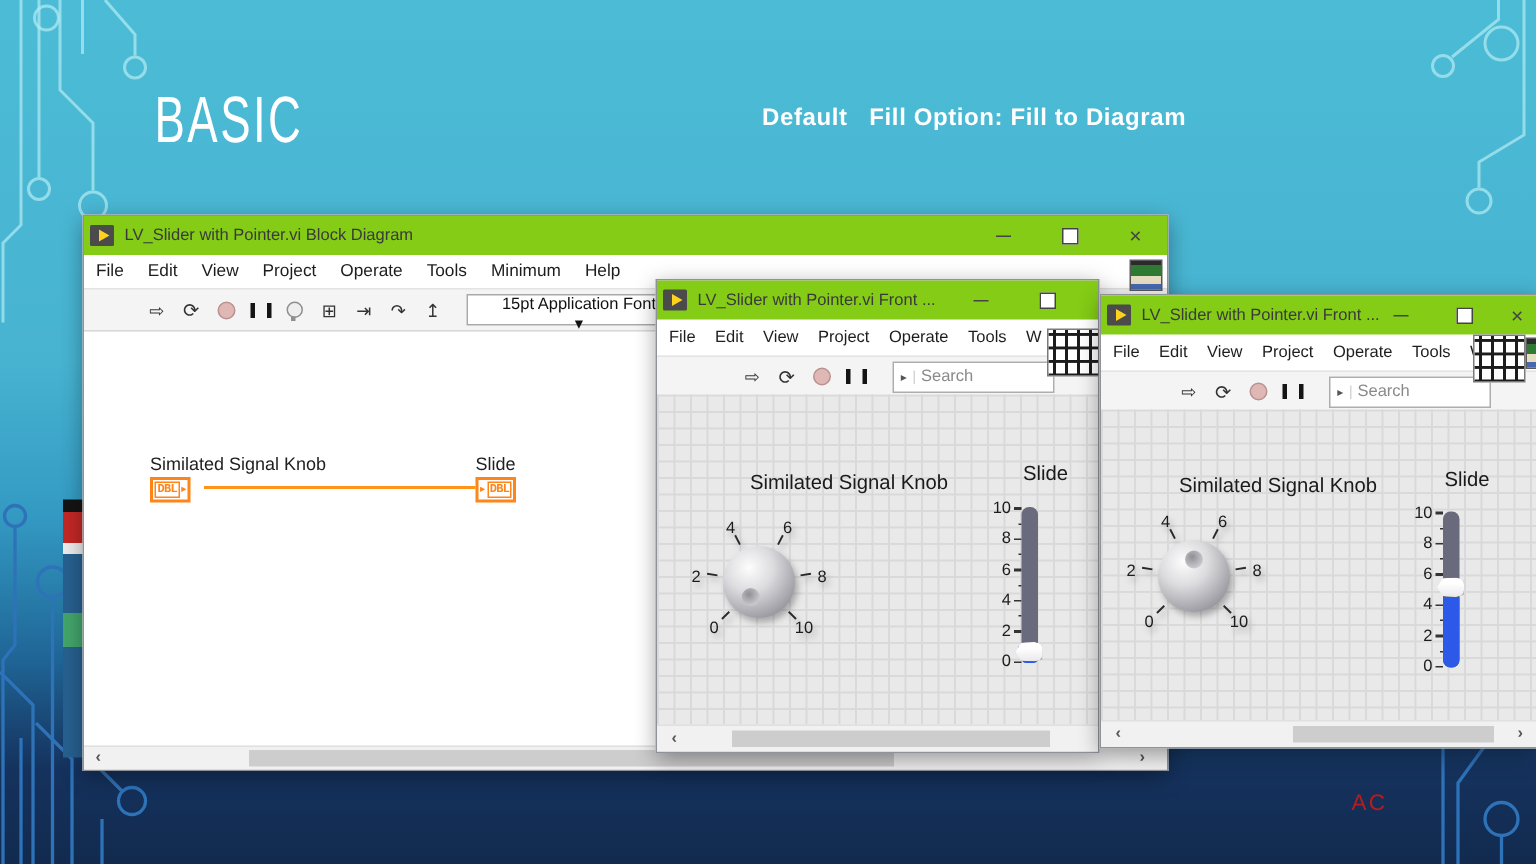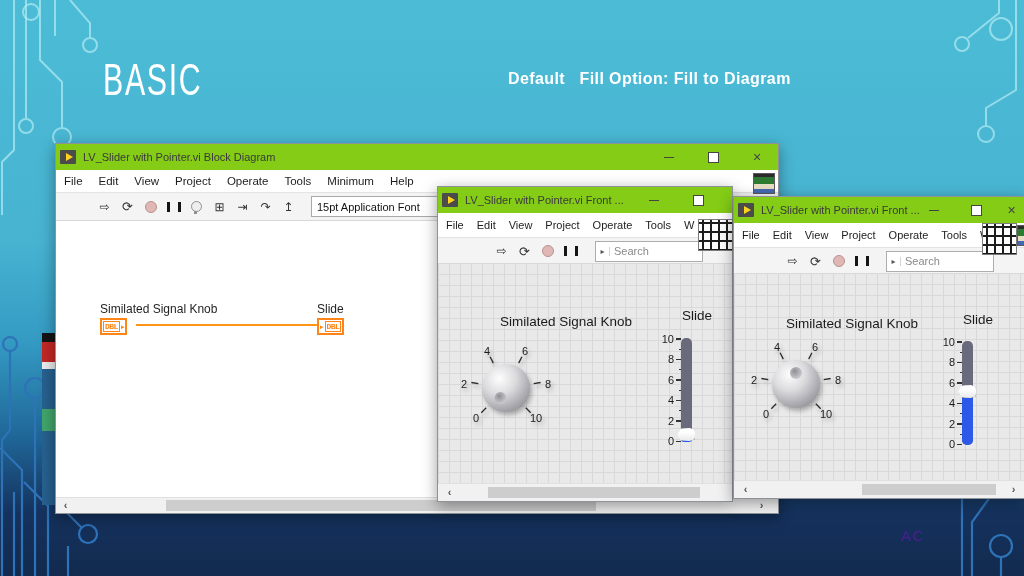--- a/index.html
+++ b/index.html
@@ -5,21 +5,21 @@
   html,body{margin:0;padding:0;}
   body{width:1024px;height:576px;overflow:hidden;position:relative;
        font-family:"Liberation Sans",sans-serif;
        background:linear-gradient(180deg,#4cbcd6 0%,#47b3d1 42%,#3399c2 60%,#1f6697 76%,#15325e 89%,#122a4e 100%);}
   .abs{position:absolute;}
   
   #slide-title{left:103px;top:56px;color:#fff;font-size:37px;letter-spacing:2px;
        transform:scale(.82,1.18);transform-origin:left top;font-weight:400;}
   #slide-subtitle{left:508px;top:70px;color:#fff;font-size:16px;font-weight:bold;
        letter-spacing:.4px;white-space:pre;}
-  #slide-footer{left:901px;top:527px;color:#4c1d95;font-size:15px;letter-spacing:1.5px;}
+  #slide-footer{left:901px;top:527px;color:#b91c1c;font-size:15px;letter-spacing:1.5px;}
   
   .win{position:absolute;background:#fff;border:1px solid #8f9399;
        box-shadow:0 4px 14px rgba(0,0,0,.38);}
   .titlebar{position:relative;height:26px;display:flex;align-items:center;
        padding-left:4px;gap:7px;background:#84cc16;}
   .lv-icon{width:16px;height:14px;background:#4b4b4b;border-radius:1px;
        display:flex;align-items:center;justify-content:center;flex:0 0 auto;}
   .lv-icon i{display:block;width:0;height:0;border-left:7px solid #ffd21f;
        border-top:4px solid transparent;border-bottom:4px solid transparent;margin-left:2px;}
   .title-text{font-size:11px;color:#3a3a3a;white-space:nowrap;overflow:hidden;}
@@ -31,21 +31,21 @@
        font-size:11.5px;color:#1d1d1d;background:#fff;}
   .menubar span{cursor:default;}
   .toolbar{display:flex;align-items:center;height:27px;background:#f4f4f4;
        border-top:1px solid #e3e3e3;border-bottom:1px solid #d8d8d8;font-size:12px;color:#333;}
   .tb-i{display:flex;align-items:center;justify-content:center;width:17px;height:18px;flex:0 0 auto;}
   .abort-glyph{width:10px;height:10px;border-radius:50%;background:#dfb7b4;border:1px solid #b9928f;}
   .pause-glyph{width:8px;height:10px;border-left:3px solid #141414;border-right:3px solid #141414;}
   .bulb-glyph{width:9px;height:9px;border-radius:50%;border:1px solid #8f8f8f;background:#eee;position:relative;}
   .bulb-glyph::after{content:"";position:absolute;left:2px;bottom:-3px;width:3px;height:3px;background:#8f8f8f;}
   .font-select{width:138px;height:19px;border:1px solid #a9a9a9;background:#fff;margin-left:8px;
-       display:flex;align-items:center;justify-content:space-between;padding:0 5px;font-size:11px;color:#111;}
+       display:flex;align-items:center;justify-content:space-between;padding:0 5px;font-size:11px;color:#111;flex-direction:column;}
   .searchbox{height:19px;border:1px solid #adadad;background:#fff;display:flex;align-items:center;margin-left:10px;}
   .searchbox .sb-arrow{width:13px;text-align:center;color:#555;font-size:8px;border-right:1px solid #d5d5d5;}
   .searchbox input{border:0;outline:0;width:84px;font-size:11px;padding:0 4px;color:#333;background:transparent;}
   .searchbox input::placeholder{color:#8a8a8a;}
   .grid-icon{position:absolute;width:33px;height:30px;background:#fff;border:1px solid #7a7a7a;
        background-image:linear-gradient(#1c1c1c 2px,transparent 2px),linear-gradient(90deg,#1c1c1c 2px,transparent 2px);
        background-size:8px 9px;background-position:3px 2px;}
   .vi-icon{position:absolute;width:20px;height:19px;border:1px solid #5a5a5a;
        background:linear-gradient(#2b2b2b 0 3px,#2e7a33 3px 10px,#e7ddc2 10px 15px,#4668b0 15px 100%);}
   .fp-canvas{position:absolute;left:0;right:0;background-color:#e9e9e9;

